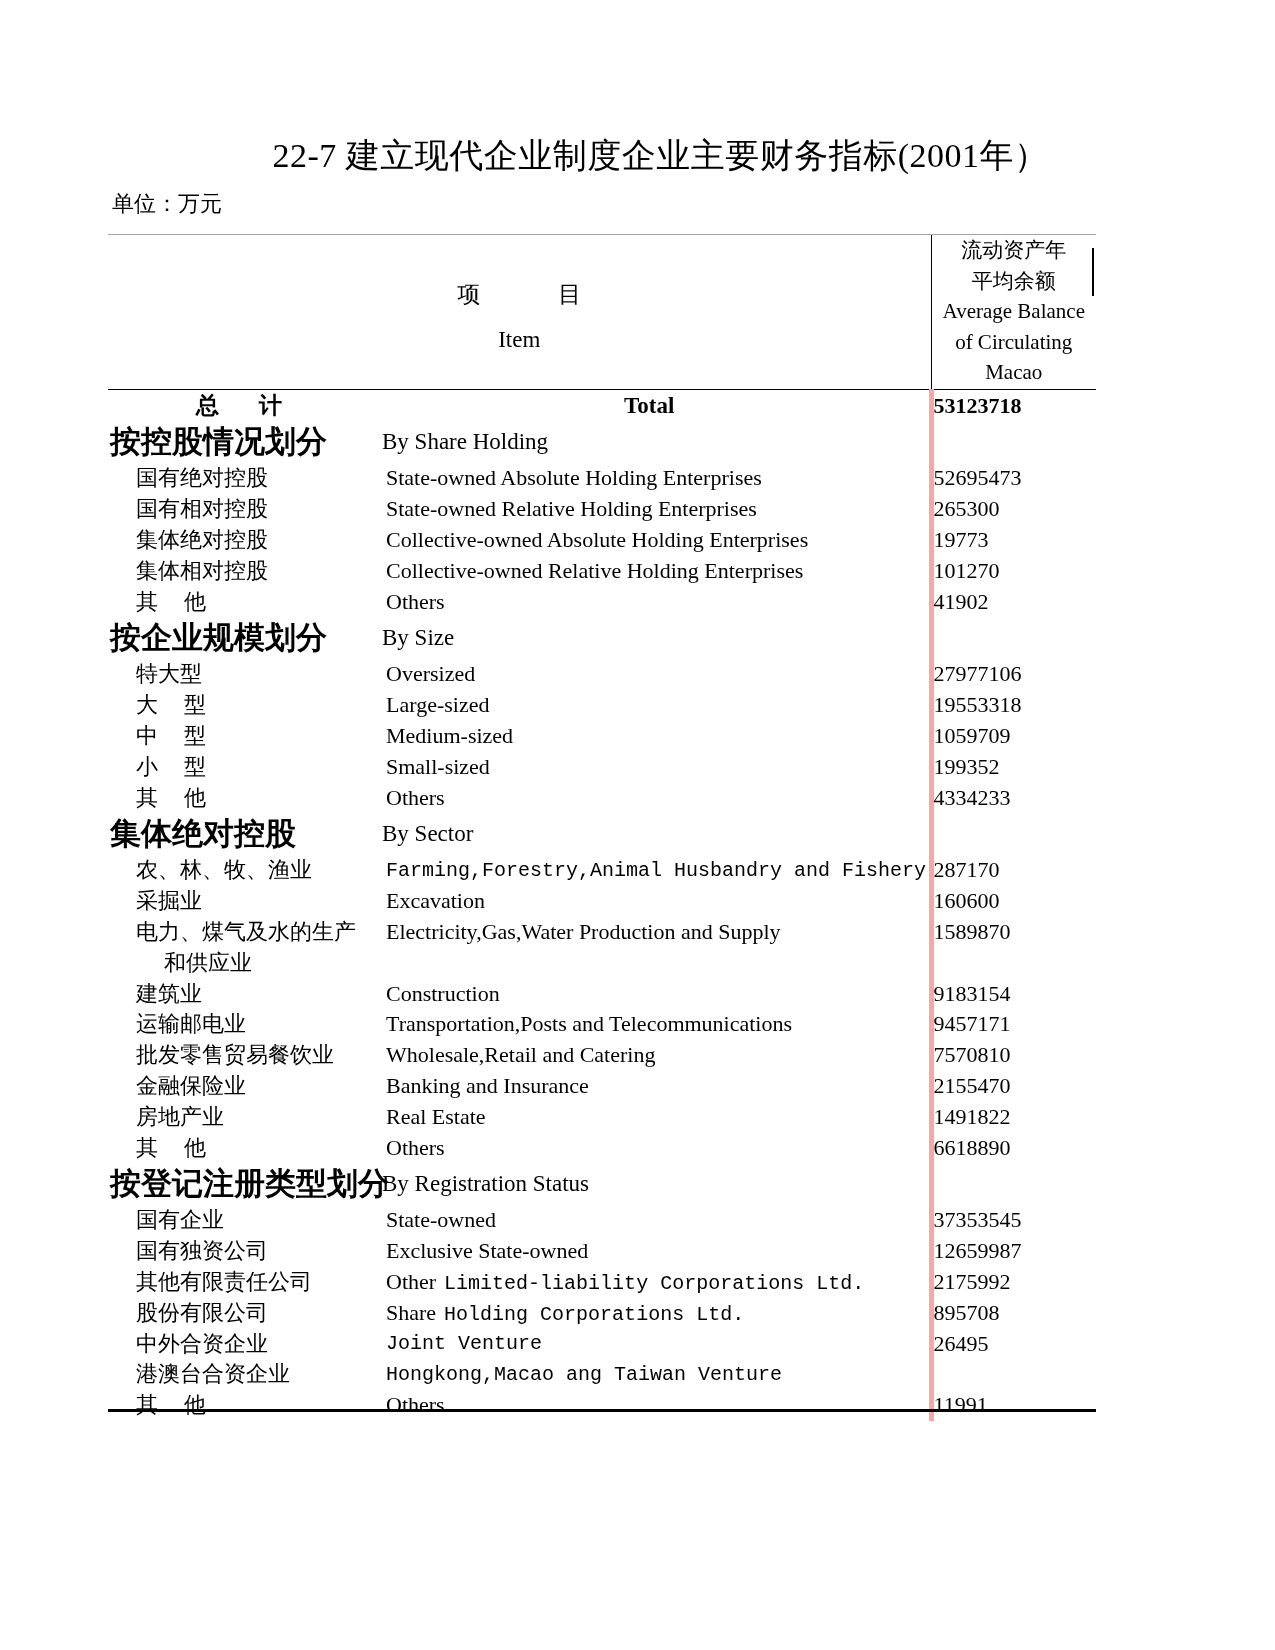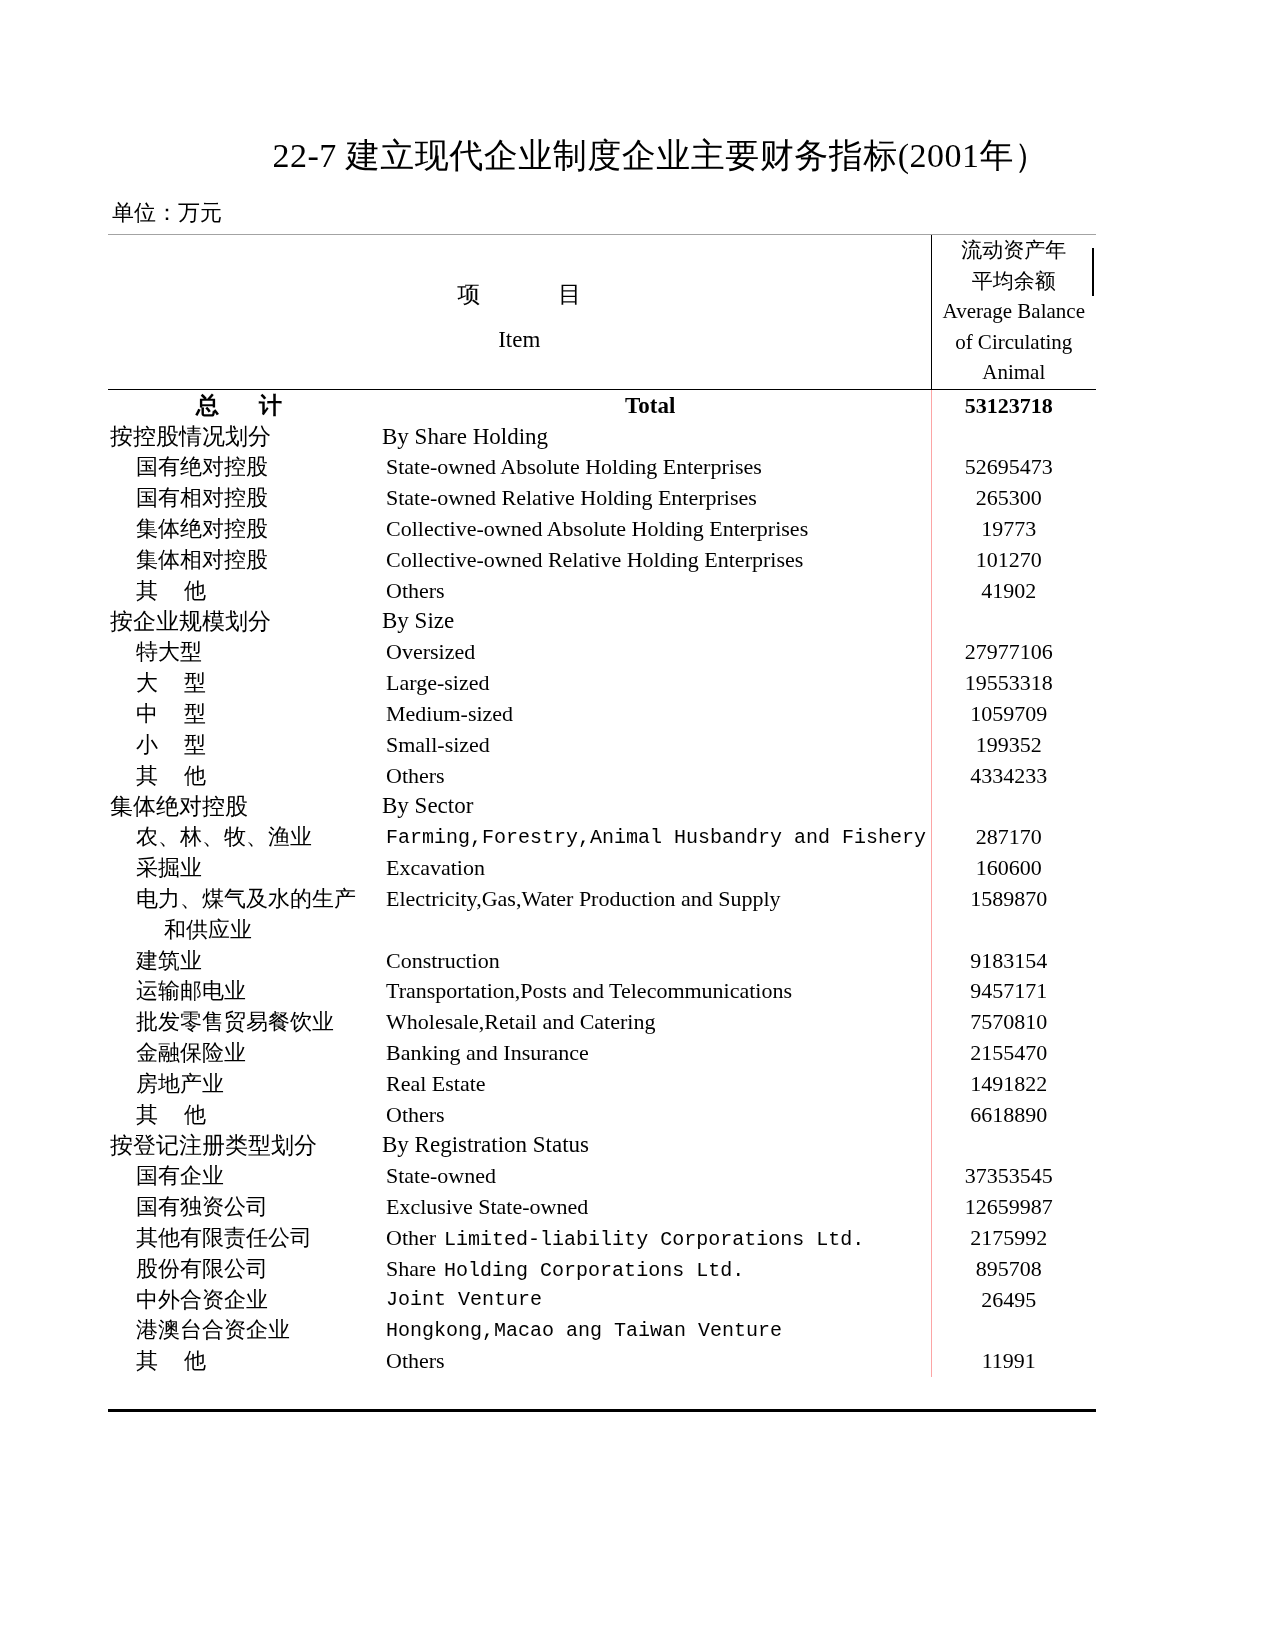--- a/index.html
+++ b/index.html
@@ -31,21 +31,21 @@
     text-align: center;
     font-size: 34px;
     letter-spacing: 0.5px;
     white-space: nowrap;
     margin-left: 23px;
   }
 
   
   .unit-note {
     position: absolute;
-    top: 198px;
+    top: 189px;
     left: 112px;
     font-size: 22px;
   }
 
   
   .tbl-wrap {
     position: absolute;
     top: 234px;
     left: 108px;
     width: 988px;
@@ -107,32 +107,32 @@
     vertical-align: middle;
   }
   td.cn {
     padding-left: 0;
     white-space: nowrap;
   }
   td.en {
     white-space: nowrap;
   }
   td.val {
-    border-left: 1px solid #fca5a5;
-    text-align: center;
+    border-left: 5px solid #fca5a5;
+    text-align: left;
     padding-right: 10px;
     white-space: nowrap;
   }
 
   
   .lvl-total td.cn   { text-align: center; font-weight: bold; font-size: 23px; }
   .lvl-total td.en   { text-align: center; font-weight: bold; font-size: 23px; }
   .lvl-total td.val  { font-weight: bold; }
 
-  .lvl-group td.cn   { padding-left: 2px;  font-weight: normal; font-size: 23px; }
+  .lvl-group td.cn   { padding-left: 2px;  font-weight: bold; font-size: 31px; }
   .lvl-group td.en   { padding-left: 12px; font-weight: normal; font-size: 23px; }
 
   .lvl-item td.cn    { padding-left: 28px; }
   .lvl-item td.en    { padding-left: 16px; }
 
   .lvl-item2 td.cn   { padding-left: 56px; }
   .lvl-item2 td.en   { padding-left: 16px; }
 
   .mono { font-family: "Liberation Mono", "DejaVu Sans Mono", monospace; font-size: 20px; }
   .mono-in { font-family: "Liberation Mono", "DejaVu Sans Mono", monospace; font-size: 20px; }
@@ -179,21 +179,21 @@
             <div class="hdr-item">
               <div class="cn"><span>项</span><span class="sp"></span><span>目</span></div>
               <div class="en">Item</div>
             </div>
           </td>
           <td class="hdr-val">
             <span class="l">流动资产年</span>
             <span class="l">平均余额</span>
             <span class="l">Average Balance</span>
             <span class="l">of Circulating</span>
-            <span class="l">Animal</span>
+            <span class="l">Macao</span>
           </td>
         </tr>
       </thead>
       <tbody id="tbody">
           <tr class="lvl-total">
             <td class="cn"><span>总</span><span class="gap1"></span><span>计</span></td>
             <td class="en">Total</td>
             <td class="val">53123718</td>
           </tr>
           <tr class="lvl-group">

